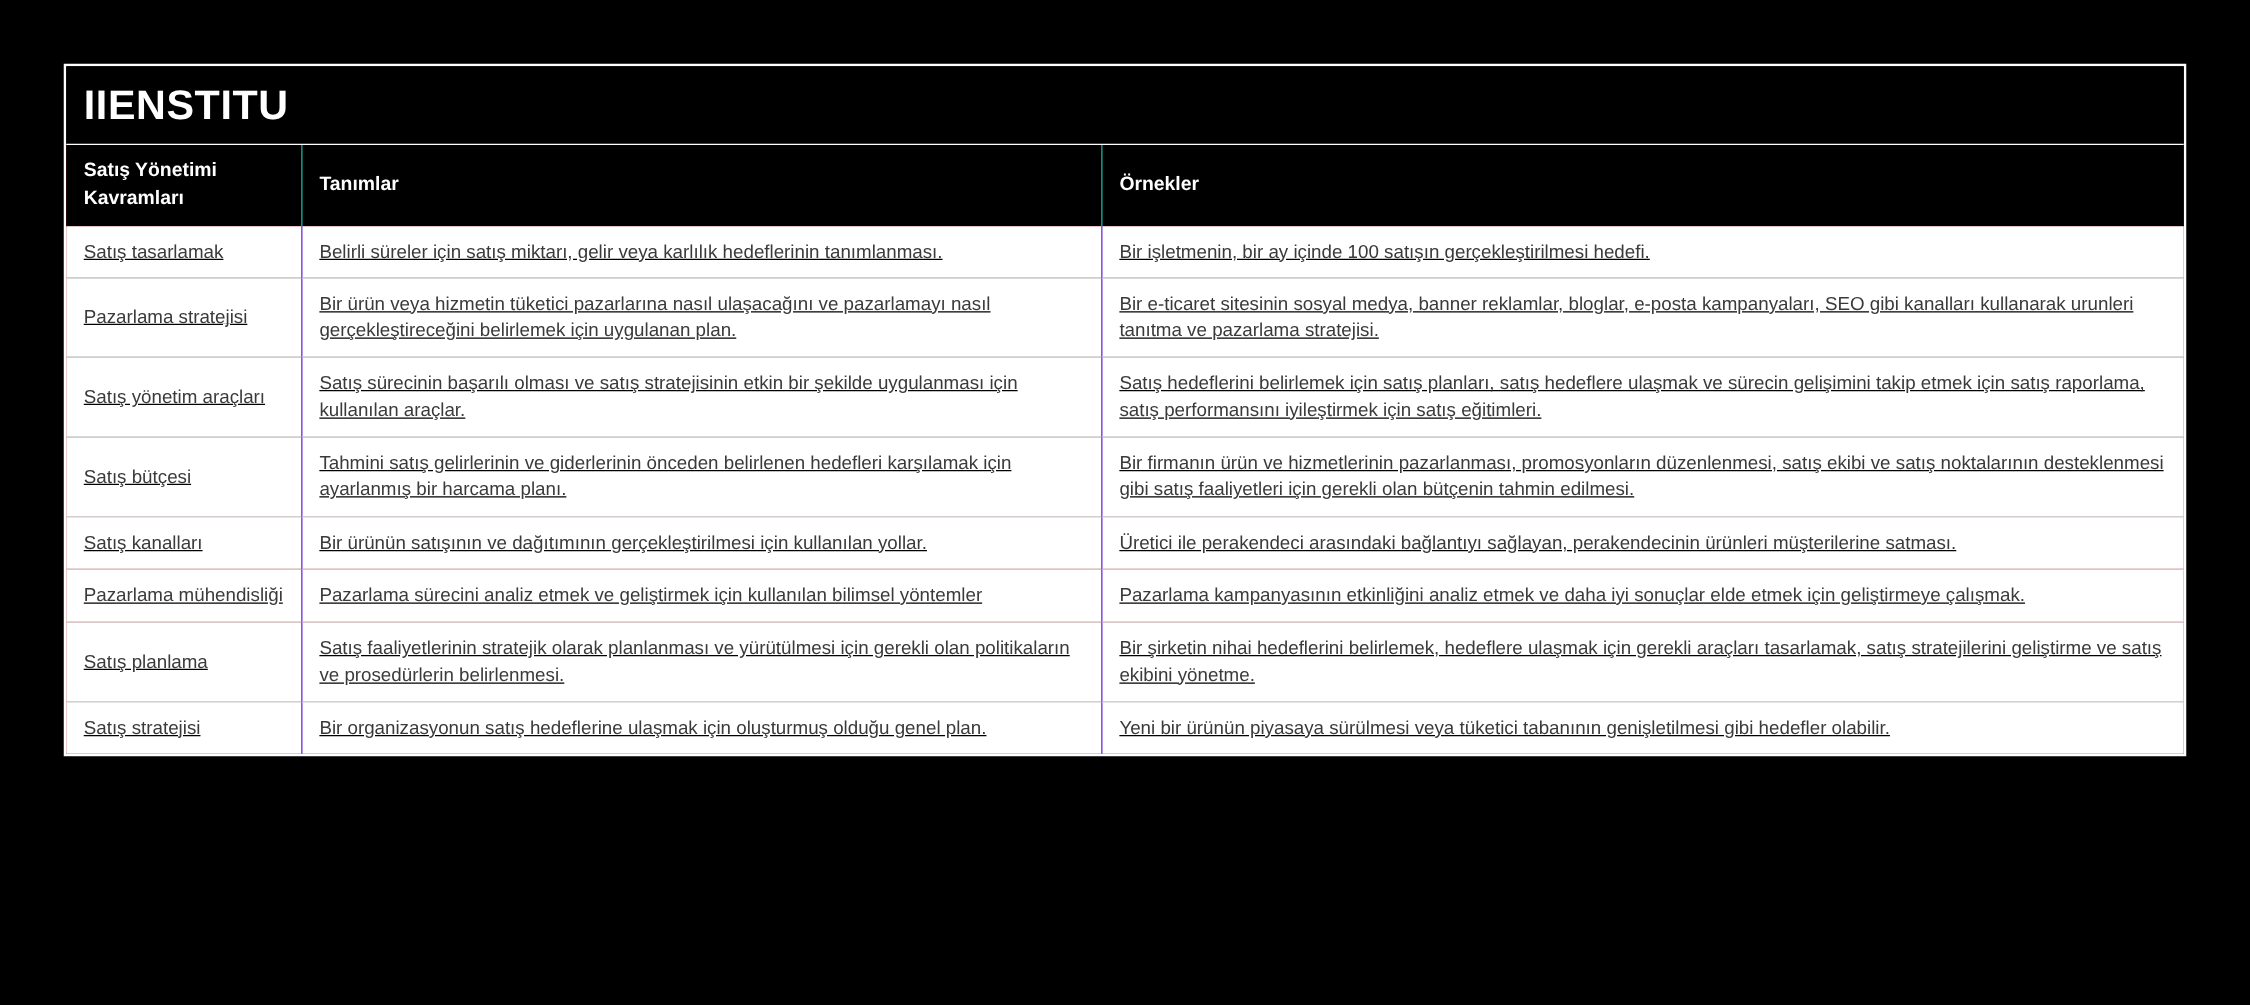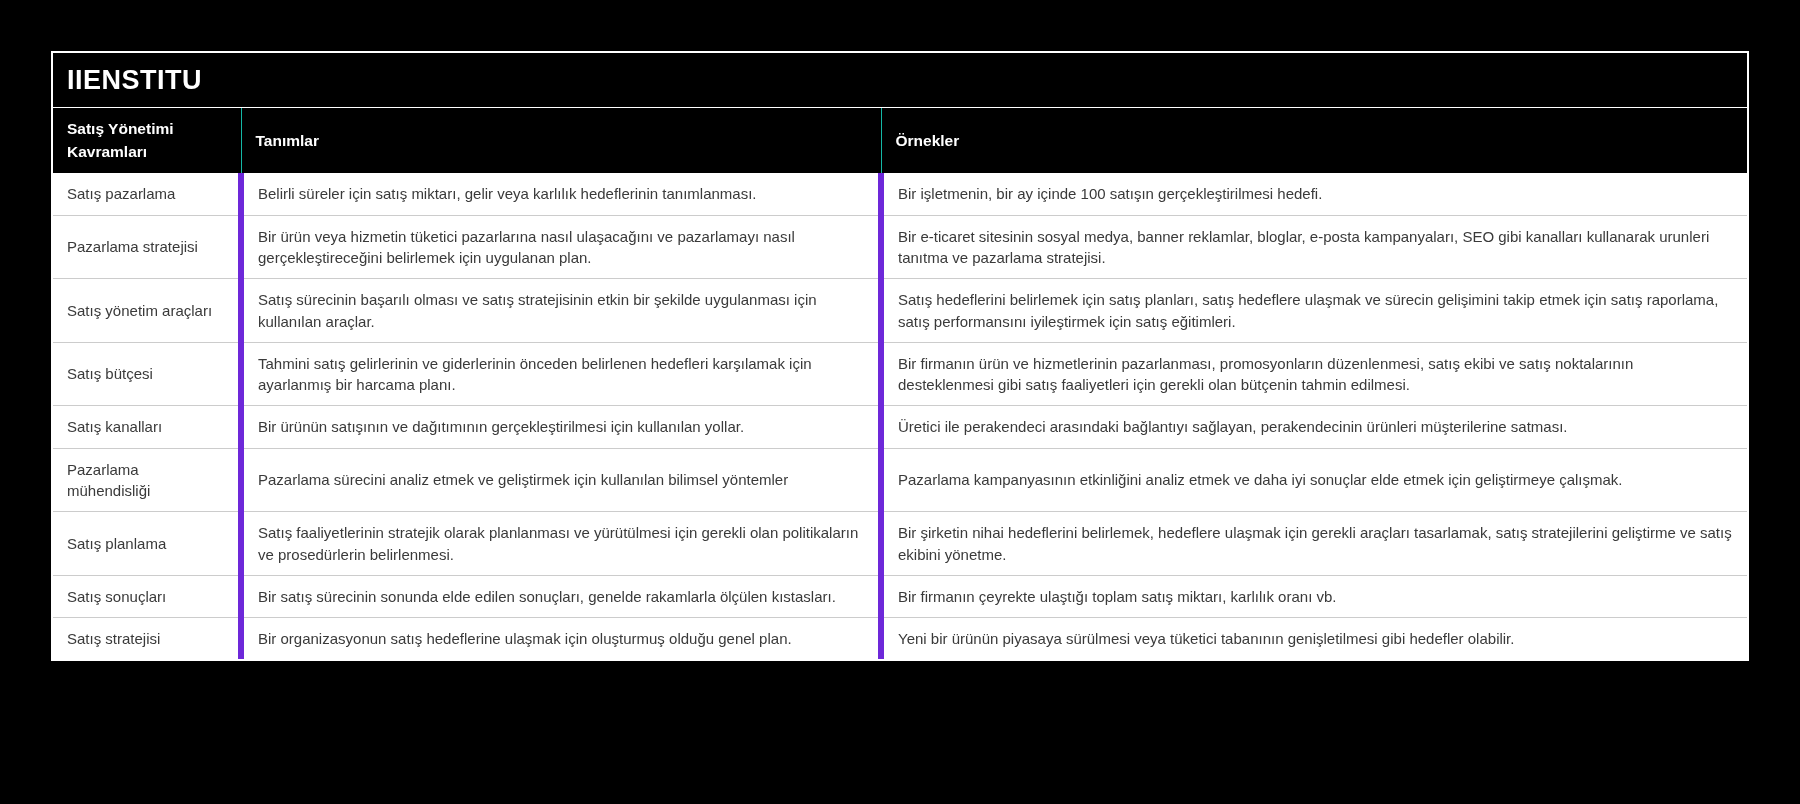--- a/index.html
+++ b/index.html
@@ -21,30 +21,31 @@
     background: #000000;
   }
   .titlebar {
     background: #000000;
     padding: 11px 16px 11px 14px;
     border-bottom: 1px solid #ffffff;
   }
   .titlebar h1 {
     margin: 0;
     color: #ffffff;
-    font-size: 27px;
+    font-size: 33px;
     font-weight: bold;
     letter-spacing: 0.5px;
     line-height: 1.2;
   }
   table.concepts {
     width: 100%;
     border-collapse: collapse;
     background: #b91c1c;
     table-layout: fixed;
+    text-decoration: underline;
   }
   table.concepts col.c1 { width: 188px; }
   table.concepts col.c2 { width: 640px; }
   table.concepts col.c3 { width: auto; }
   thead th {
     background: #000000;
     color: #ffffff;
     font-size: 15.5px;
     font-weight: bold;
     text-align: left;
@@ -53,21 +54,21 @@
     border-left: 1px solid #14b8a6;
     line-height: 1.45;
   }
   thead th:first-child { border-left: none; }
   tbody td {
     color: #3a3a3a;
     font-size: 15px;
     line-height: 1.42;
     padding: 10px 14px;
     border-top: 1px solid #cccccc;
-    border-left: 6px solid #6d28d9;
+    border-left: 1px solid #6d28d9;
     vertical-align: middle;
     background: #ffffff;
     word-wrap: break-word;
   }
   tbody td:first-child { border-left: none; }
   tbody tr:first-child td { border-top: none; }
 </style>
 </head>
 <body>
 
@@ -83,21 +84,21 @@
     </colgroup>
     <thead>
       <tr>
         <th>Satış Yönetimi Kavramları</th>
         <th>Tanımlar</th>
         <th>Örnekler</th>
       </tr>
     </thead>
     <tbody>
   <tr>
-    <td>Satış pazarlama</td>
+    <td>Satış tasarlamak</td>
     <td>Belirli süreler için satış miktarı, gelir veya karlılık hedeflerinin tanımlanması.</td>
     <td>Bir işletmenin, bir ay içinde 100 satışın gerçekleştirilmesi hedefi.</td>
   </tr>
 
   <tr>
     <td>Pazarlama stratejisi</td>
     <td>Bir ürün veya hizmetin tüketici pazarlarına nasıl ulaşacağını ve pazarlamayı nasıl gerçekleştireceğini belirlemek için uygulanan plan.</td>
     <td>Bir e-ticaret sitesinin sosyal medya, banner reklamlar, bloglar, e-posta kampanyaları, SEO gibi kanalları kullanarak urunleri tanıtma ve pazarlama stratejisi.</td>
   </tr>
 
@@ -125,25 +126,20 @@
     <td>Pazarlama kampanyasının etkinliğini analiz etmek ve daha iyi sonuçlar elde etmek için geliştirmeye çalışmak.</td>
   </tr>
 
   <tr>
     <td>Satış planlama</td>
     <td>Satış faaliyetlerinin stratejik olarak planlanması ve yürütülmesi için gerekli olan politikaların ve prosedürlerin belirlenmesi.</td>
     <td>Bir şirketin nihai hedeflerini belirlemek, hedeflere ulaşmak için gerekli araçları tasarlamak, satış stratejilerini geliştirme ve satış ekibini yönetme.</td>
   </tr>
 
 
-  <tr>
-    <td>Satış sonuçları</td>
-    <td>Bir satış sürecinin sonunda elde edilen sonuçları, genelde rakamlarla ölçülen kıstasları.</td>
-    <td>Bir firmanın çeyrekte ulaştığı toplam satış miktarı, karlılık oranı vb.</td>
-  </tr>
 
   <tr>
     <td>Satış stratejisi</td>
     <td>Bir organizasyonun satış hedeflerine ulaşmak için oluşturmuş olduğu genel plan.</td>
     <td>Yeni bir ürünün piyasaya sürülmesi veya tüketici tabanının genişletilmesi gibi hedefler olabilir.</td>
   </tr>
 </tbody>
   </table>
 </div>
 

